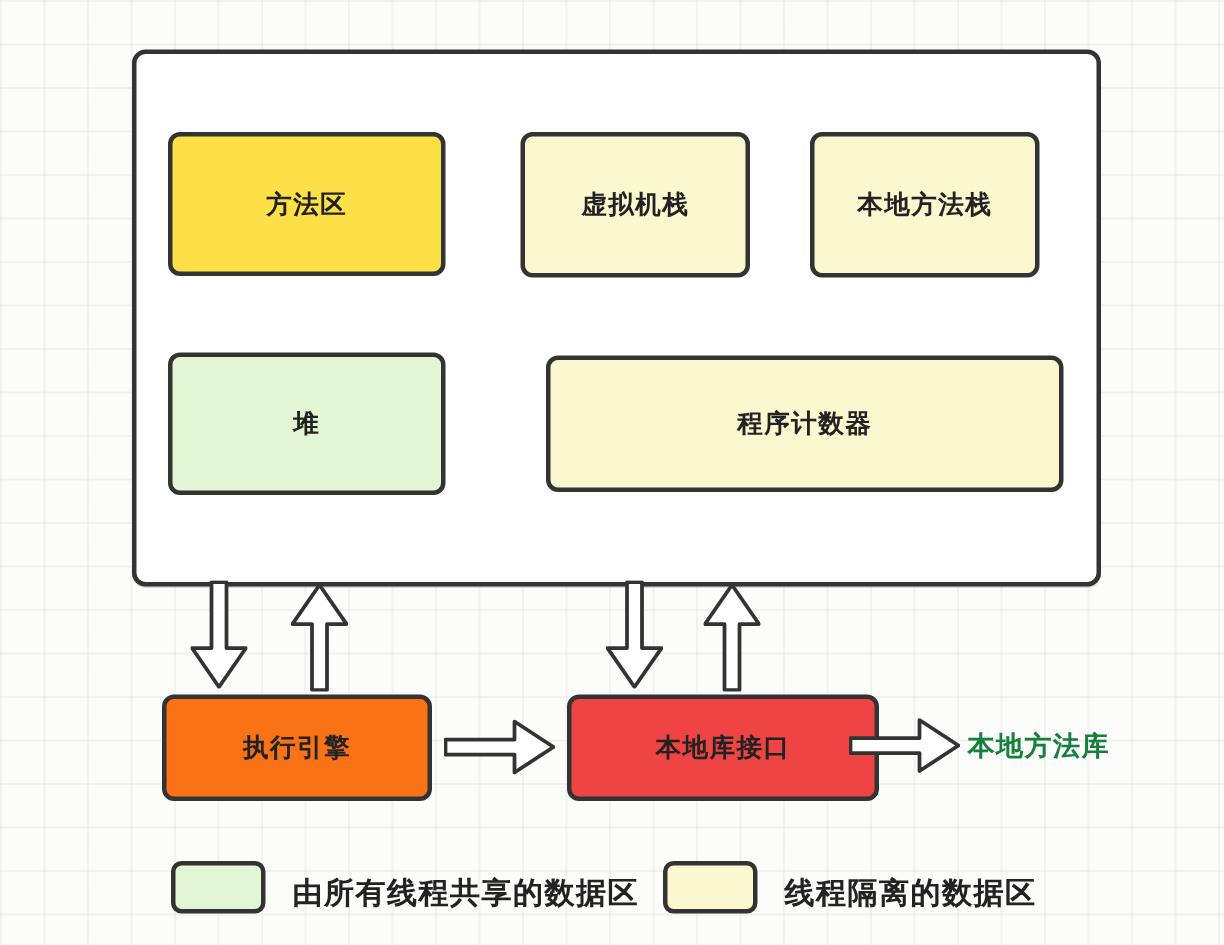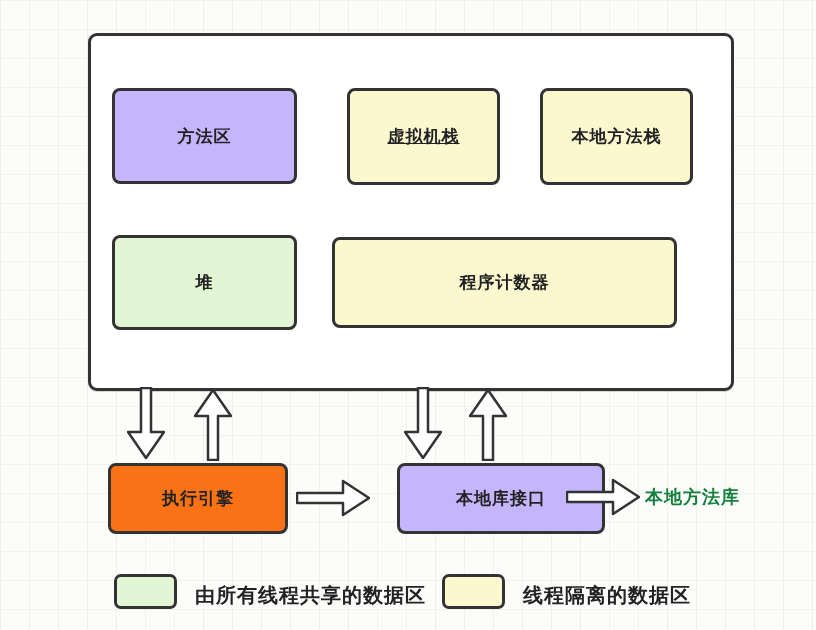--- a/index.html
+++ b/index.html
@@ -18,26 +18,26 @@
     background:#ffffff;border:3px solid #333;border-radius:9px;
     box-shadow:0 1px 0 rgba(0,0,0,0.15);
   }
   .node{
     position:absolute;display:flex;align-items:center;justify-content:center;
     border:3px solid #333;border-radius:8px;
     font-weight:bold;font-size:17px;letter-spacing:1px;color:#222;
     box-sizing:border-box;
   }
   .method-area{left:112px;top:88px;width:185px;height:96px;}
-  .vm-stack{left:347px;top:88px;width:153px;height:97px;text-decoration:underline;}
+  .vm-stack{left:347px;top:88px;width:153px;height:97px;}
   .native-stack{left:540px;top:88px;width:153px;height:97px;justify-content:center;}
   .heap{left:112px;top:235px;width:185px;height:95px;}
-  .pc-register{left:332px;top:237px;width:345px;height:91px;}
+  .pc-register{left:364px;top:237px;width:345px;height:91px;}
   .engine{left:108px;top:463px;width:180px;height:71px;background:#f97316;}
-  .jni{left:378px;top:463px;width:208px;height:71px;background:#c4b5fd;margin-left:19px;}
+  .jni{left:378px;top:463px;width:208px;height:71px;background:#ef4444;}
   .lib-text{
     position:absolute;left:645px;top:486px;height:22px;line-height:22px;
     font-weight:bold;font-size:18px;letter-spacing:1px;color:#15803d;white-space:nowrap;
   }
   .arrow{position:absolute;}
   .legend{
     position:absolute;display:flex;align-items:flex-end;
   }
   .legend-swatch{
     width:63px;height:35px;border:3px solid #333;border-radius:7px;box-sizing:border-box;
@@ -48,21 +48,21 @@
   .legend-shared{left:114px;top:574px;}
   .legend-shared .legend-label{margin-left:18px;}
   .legend-isolated{left:442px;top:574px;}
   .legend-isolated .legend-label{margin-left:18px;}
 </style>
 </head>
 <body>
 
 <div class="outer-box"></div>
 
-<div class="node method-area" style="background-color: #c4b5fd;">
+<div class="node method-area" style="background-color: #fde047;">
   <span>方法区</span>
 </div>
 <div class="node vm-stack" style="background-color: rgb(251, 248, 207);">
   <span>虚拟机栈</span>
 </div>
 <div class="node native-stack" style="background-color: rgb(251, 248, 207);">
   <span>本地方法栈</span>
 </div>
 
 <div class="node heap" style="background-color: rgb(226, 245, 213);">

